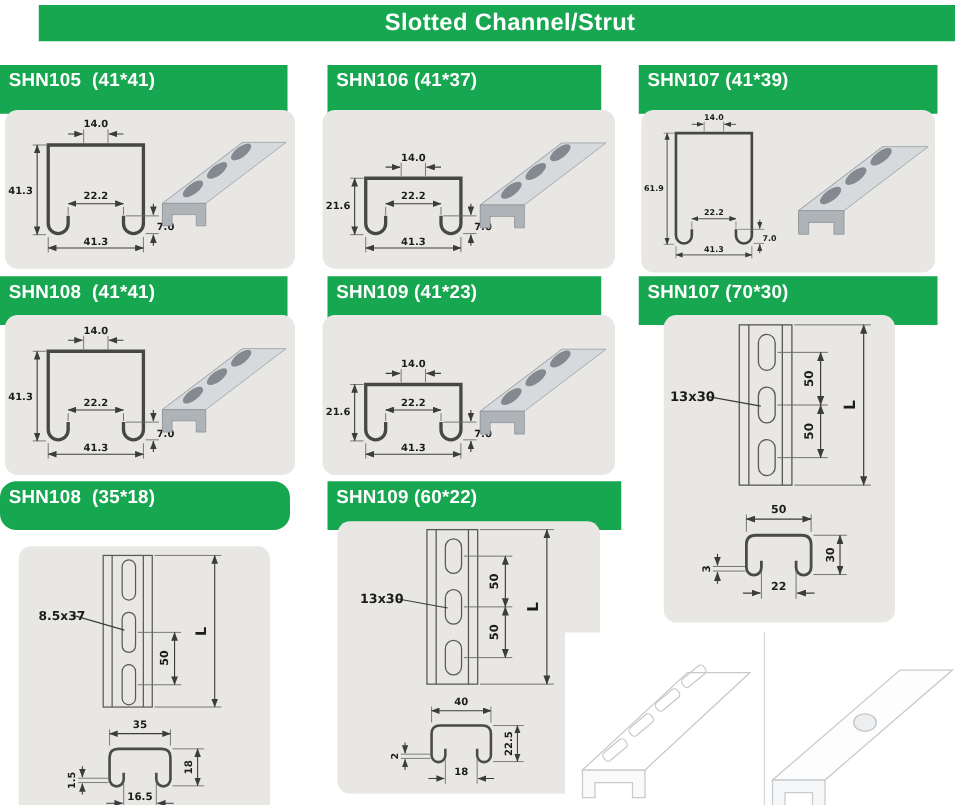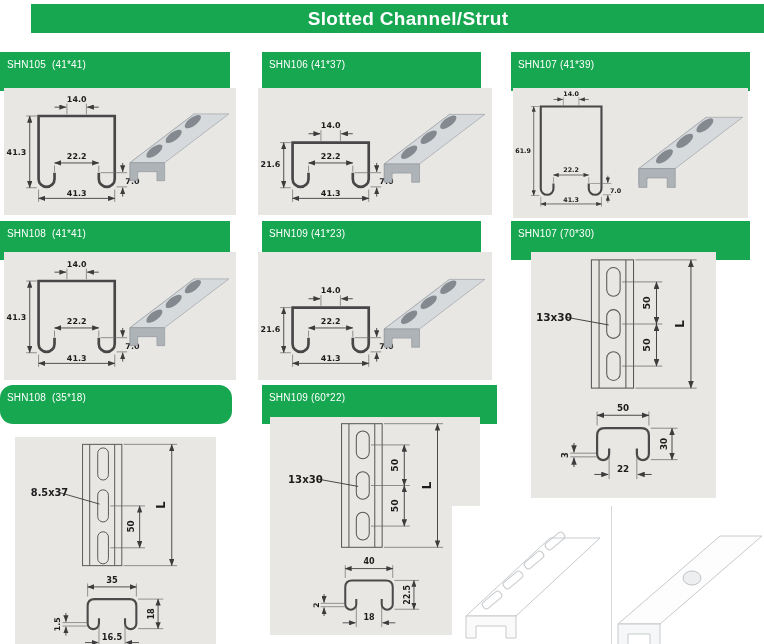--- a/index.html
+++ b/index.html
@@ -3,29 +3,29 @@
 <meta charset="utf-8">
 <style>
   :root { --green:#16a750; --panel:#e8e7e4; }
   html,body{margin:0;padding:0;}
   body{
     width:764px;height:644px;position:relative;background:#ffffff;
     font-family:"Liberation Sans",sans-serif;overflow:hidden;
   }
   .bar{
     position:absolute;height:39px;background:var(--green);color:#fff;
-    font-weight:normal;font-size:10px;line-height:26px;padding-left:7px;
+    font-weight:bold;font-size:15px;line-height:26px;padding-left:7px;
     box-sizing:border-box;white-space:pre;letter-spacing:.2px;
   }
   .banner{
     position:absolute;left:10px;top:4px;width:754px;height:29px;
     background:var(--green);color:#fff;font-weight:bold;font-size:19px;
     line-height:29px;text-align:center;letter-spacing:.3px;margin-left:21px;
   }
-  .panel{position:absolute;background:var(--panel);}
+  .panel{position:absolute;background:var(--panel);border-radius:10px;}
   .photo{position:absolute;background:#fff;}
   .photo.divider{border-left:1px solid #d8d8d8;}
   svg{display:block;position:absolute;}
   svg text{font-family:"DejaVu Sans",sans-serif;font-weight:bold;fill:#1c1c1c;}
   .prof{stroke:#474747;stroke-width:3;fill:none;}
   .sect{stroke:#4a4a4a;stroke-width:2.4;fill:none;}
   .dl{stroke:#3c3c3c;stroke-width:1;fill:none;}
   .xl{stroke:#6a6a6a;stroke-width:.8;fill:none;}
   .sl{stroke:#585858;stroke-width:1.1;fill:none;}
 </style>

